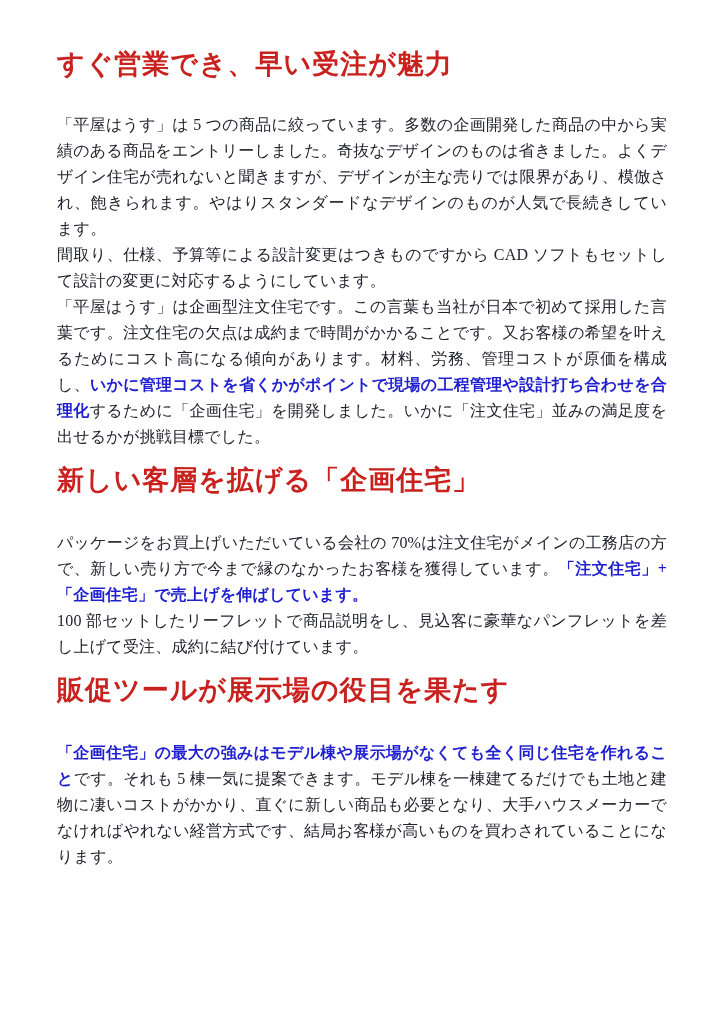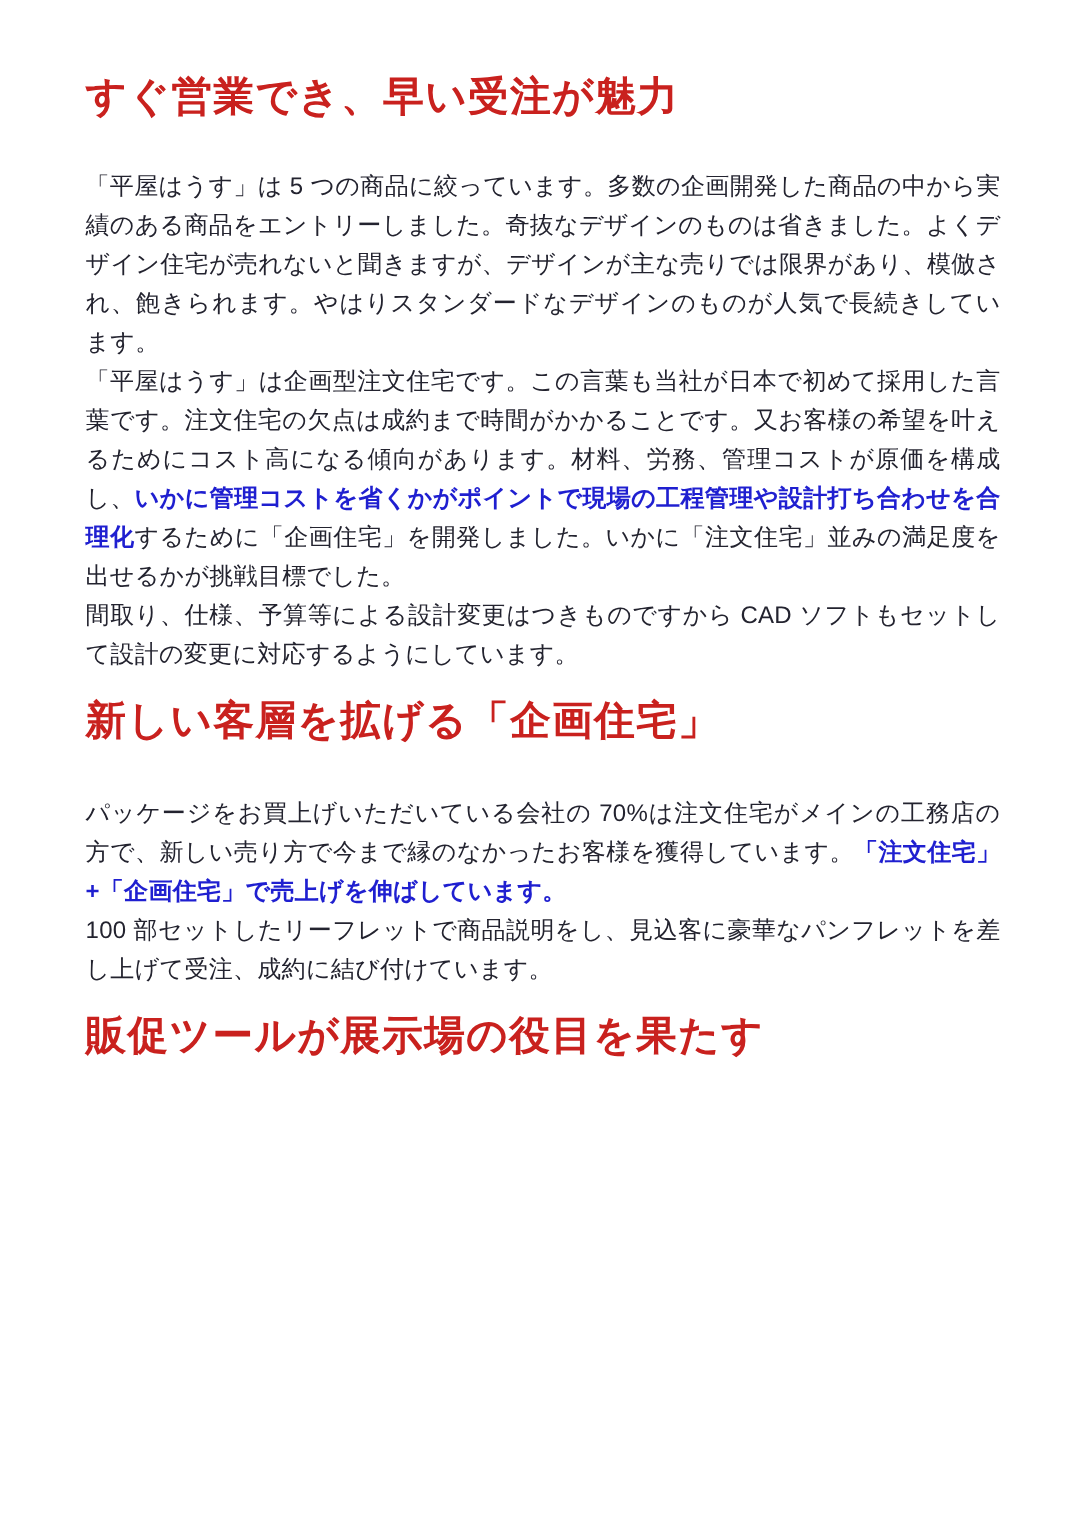--- a/index.html
+++ b/index.html
@@ -31,45 +31,50 @@
   }
   .sec-body {
     color: var(--body-color, #23232f);
     font-size: 16px;
     line-height: 26px;
     text-align: justify;
     letter-spacing: 0.2px;
   }
   .sec-body p {
     margin: 0;
+    font-family: Liberation Serif, serif;
   }
   .em {
     color: var(--emphasis-color, #1f1fd0);
     font-weight: bold;
   }
 </style>
 </head>
 <body>
 
 <div class="page">
 
   <section>
     <h1 class="sec-heading">すぐ営業でき、早い受注が魅力</h1>
     <div class="sec-body">
       <p><span>「平屋はうす」は 5 つの商品に絞っています。多数の企画開発した商品の中から実績のある商品をエントリーしました。奇抜なデザインのものは省きました。よくデザイン住宅が売れないと聞きますが、デザインが主な売りでは限界があり、模倣され、飽きられます。やはりスタンダードなデザインのものが人気で長続きしています。</span></p>
+      <p><span>間取り、仕様、予算等による設計変更はつきものですから CAD ソフトもセットして設計の変更に対応するようにしています。</span></p>
       <p><span>「平屋はうす」は企画型注文住宅です。この言葉も当社が日本で初めて採用した言葉です。注文住宅の欠点は成約まで時間がかかることです。又お客様の希望を叶えるためにコスト高になる傾向があります。材料、労務、管理コストが原価を構成し、</span><span class="em">いかに管理コストを省くかがポイントで現場の工程管理や設計打ち合わせを合理化</span><span>するために「企画住宅」を開発しました。いかに「注文住宅」並みの満足度を出せるかが挑戦目標でした。</span></p>
-      <p><span>間取り、仕様、予算等による設計変更はつきものですから CAD ソフトもセットして設計の変更に対応するようにしています。</span></p>
     </div>
   </section>
 
   <section>
     <h2 class="sec-heading mid">新しい客層を拡げる「企画住宅」</h2>
     <div class="sec-body">
       <p><span>パッケージをお買上げいただいている会社の 70%は注文住宅がメインの工務店の方で、新しい売り方で今まで縁のなかったお客様を獲得しています。</span><span class="em">「注文住宅」+「企画住宅」で売上げを伸ばしています。</span></p>
       <p><span>100 部セットしたリーフレットで商品説明をし、見込客に豪華なパンフレットを差し上げて受注、成約に結び付けています。</span></p>
     </div>
   </section>
 
   <section>
     <h2 class="sec-heading mid">販促ツールが展示場の役目を果たす</h2>
+    <div class="sec-body">
+      <p><span class="em">「企画住宅」の最大の強みはモデル棟や展示場がなくても全く同じ住宅を作れること</span><span>です。それも 5 棟一気に提案できます。モデル棟を一棟建てるだけでも土地と建物に凄いコストがかかり、直ぐに新しい商品も必要となり、大手ハウスメーカーでなければやれない経営方式です、結局お客様が高いものを買わされていることになります。</span></p>
+
+    </div>
   </section>
 
 </div>
 
 </body></html>

